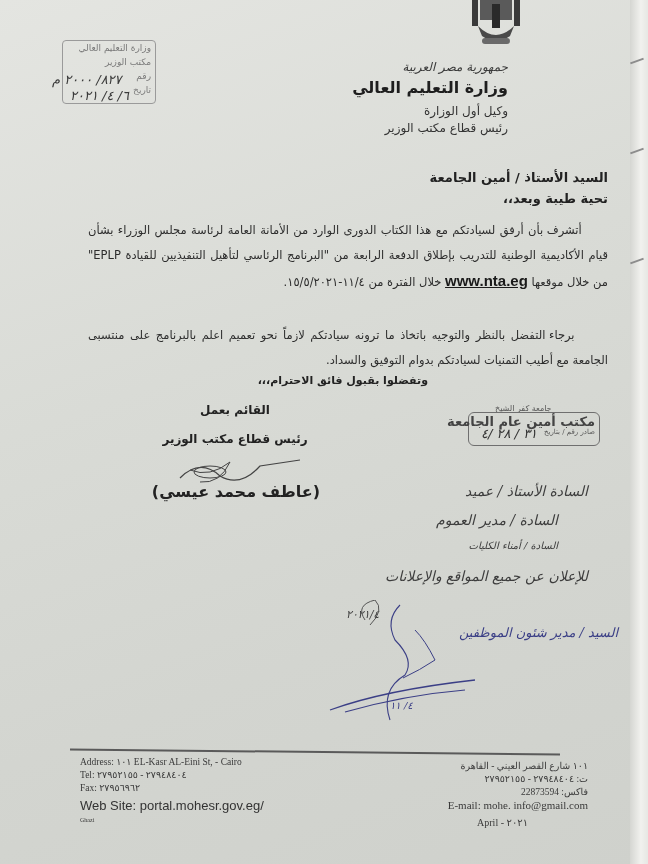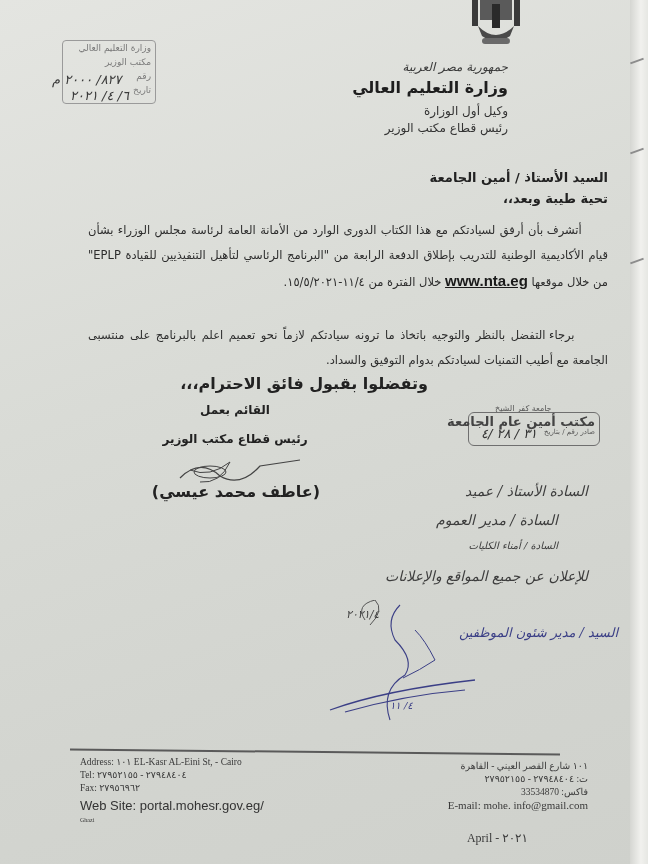--- a/index.html
+++ b/index.html
@@ -23,21 +23,21 @@
   .stamp-tl { left:62px; top:40px; width:92px; height:62px; border:1.5px solid #9a9a9a; border-radius:4px; }
   .stamp-tl .s { position:absolute; right:4px; font-size:9px; color:#7a7a7a; white-space:nowrap; }
   .stamp-hand { font-size:13px; color:#3a3a3a; font-style:italic; position:absolute; white-space:nowrap; }
   
   .salute { right:40px; top:170px; font-size:13px; font-weight:bold; color:#222; }
   .greet  { right:40px; top:191px; font-size:13px; font-weight:bold; color:#222; }
   .para { right:40px; width:520px; font-size:11.5px; color:#2d2d2d; line-height:25px; text-align:justify; text-align-last:right; }
   .p1 { top:218px; }
   .p2 { top:323px; }
   .link { font-family:"Liberation Sans", sans-serif; font-weight:bold; font-size:15px; text-decoration:underline; direction:ltr; unicode-bidi:embed; color:#1a1a1a; }
-  .closing { right:220px; top:374px; font-size:16px; font-weight:bold; color:#222;text-align:center; }
+  .closing { right:220px; top:374px; font-size:11px; font-weight:bold; color:#222;text-align:center; }
   .sig-block { left:150px; width:170px; text-align:center; font-weight:bold; color:#222; }
   .sig1 { top:403px; font-size:12px; }
   .sig2 { top:432px; font-size:12px; }
   .sig3 { top:482px; font-size:16px;text-align:right; }
   
   .stamp-r { left:468px; top:412px; width:130px; height:32px; border:1.5px solid #6f6f6f; border-radius:6px; }
   .stamp-r-top { left:495px; top:404px; font-size:8px; color:#555; }
   .stamp-r .t { position:absolute; right:4px; top:1px; font-size:13px; font-weight:bold; color:#444; white-space:nowrap; }
   .stamp-r .m { position:absolute; right:4px; top:15px; font-size:7px; color:#555; }
   .stamp-r .h { position:absolute; left:12px; top:13px; font-size:13px; color:#333; font-style:italic; }
@@ -138,16 +138,16 @@
 <div class="abs foot-left">
   <div>Address: ١٠١ EL-Kasr AL-Eini St, - Cairo</div>
   <div>Tel: ٢٧٩٤٨٤٠٤ - ٢٧٩٥٢١٥٥</div>
   <div>Fax: ٢٧٩٥٦٩٦٢</div>
   <div class="web" style="margin-top:4px">Web Site: portal.mohesr.gov.eg/</div>
   <div style="font-size:6px;margin-top:2px">Ghazi</div>
 </div>
 <div class="abs foot-right">
   <div class="rtl">١٠١ شارع القصر العيني - القاهرة</div>
   <div class="rtl">ت: ٢٧٩٤٨٤٠٤ - ٢٧٩٥٢١٥٥</div>
-  <div class="rtl">فاكس: 33534870</div>
+  <div class="rtl">فاكس: 22873594</div>
   <div class="email">E-mail: mohe. info@gmail.com</div>
-  <div style="font-size:12px;margin-top:20px;margin-right:60px">April - ٢٠٢١</div>
+  <div style="font-size:10px;margin-top:4px;margin-right:60px">April - ٢٠٢١</div>
 </div>
 
 </body></html>

